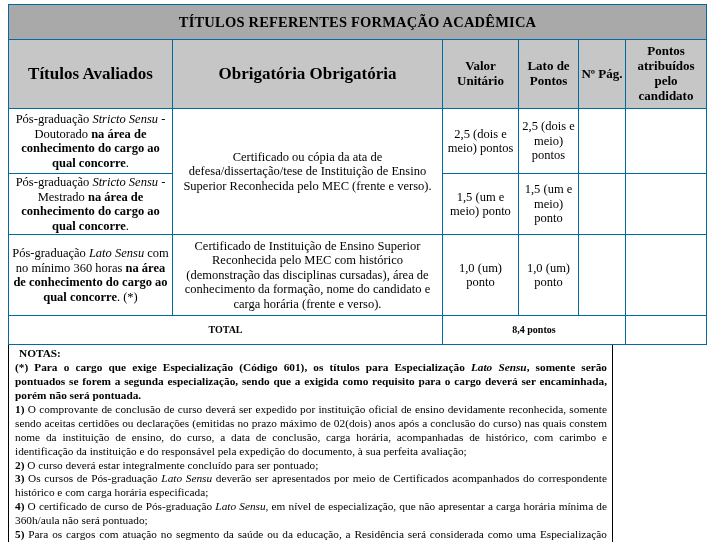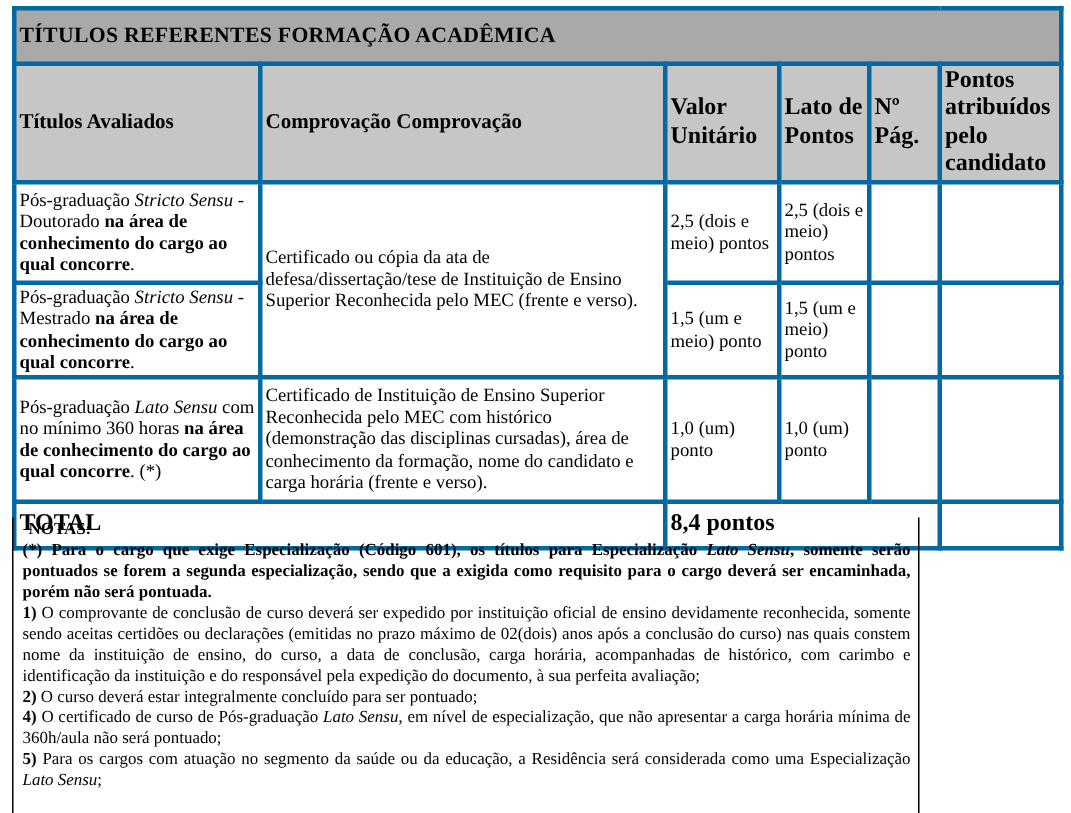--- a/index.html
+++ b/index.html
@@ -25,55 +25,56 @@
   table.titulos {
     position: absolute;
     left: 8px;
     top: 4px;
     width: 698px;
     border-collapse: collapse;
     table-layout: fixed;
   }
   table.titulos td,
   table.titulos th {
-    border: 3px solid #0369a1;
+    border: 1px solid #0369a1;
     padding: 1px 2px;
     vertical-align: middle;
+    text-align: center;
     font-size: 12.5px;
     line-height: 1.16;
     font-weight: normal;
     font-family: Liberation Serif, serif;
   }
 
   
   tr.title-row td {
     background: #a9a9a9;
     font-weight: bold;
     font-size: 14.5px;
     letter-spacing: .2px;
     height: 28px;
     padding: 3px 2px;
   }
   tr.colhead-row td {
     background: #c6c6c6;
     font-weight: bold;
-    font-size: 14px;
+    font-size: 17px;
     height: 66px;
     line-height: 1.15;
   }
-  tr.colhead-row td.narrow { font-size: 16px; }
+  tr.colhead-row td.narrow { font-size: 13px; }
 
   
   tr.r1 td { height: 62px; }
   tr.r2 td { height: 53px; }
   tr.r3 td { height: 78px; }
   tr.total-row td {
     height: 26px;
     font-weight: bold;
-    font-size: 16px;
+    font-size: 10px;
   }
 
   td.c-titulo   { font-size: 12.5px; line-height: 1.17; padding: 2px 3px; margin-left: 12px; }
   td.c-comprov  { font-size: 12.5px; line-height: 1.2;  padding: 2px 6px; }
   td.c-valor    { font-size: 12.5px; line-height: 1.2;  padding: 2px 3px; }
   td.c-total    { font-size: 12.5px; line-height: 1.2;  font-weight: bold; padding: 2px 3px; }
   td.c-npag, td.c-pontos { }
 
   b, strong { font-weight: bold; }
   i, em { font-style: italic; }
@@ -118,21 +119,21 @@
       <col style="width:47px">
       <col style="width:81px">
     </colgroup>
     <tbody>
       <tr class="title-row">
         <td colspan="6">TÍTULOS REFERENTES FORMAÇÃO ACADÊMICA</td>
       </tr>
 
       <tr class="colhead-row">
         <td>Títulos Avaliados</td>
-        <td>Comprovação Comprovação</td>
+        <td>Obrigatória Obrigatória</td>
         <td class="narrow">Valor Unitário</td>
         <td class="narrow">Lato de Pontos</td>
         <td class="narrow">Nº Pág.</td>
         <td class="narrow">Pontos atribuídos pelo candidato</td>
       </tr>
 
       <tr class="r1">
         <td class="c-titulo">Pós-graduação <i>Stricto Sensu</i> - Doutorado <b>na área de conhecimento do cargo ao qual concorre</b>.</td>
         <td class="c-comprov" rowspan="2">Certificado ou cópia da ata de defesa/dissertação/tese de Instituição de Ensino Superior Reconhecida pelo MEC (frente e verso).</td>
         <td class="c-valor">2,5 (dois e meio) pontos</td>
@@ -164,17 +165,18 @@
         <td></td>
       </tr>
     </tbody>
   </table>
 
   <div class="notas">
     <p class="head">NOTAS:</p>
     <p class="bold">(*) Para o cargo que exige Especialização (Código 601), os títulos para Especialização <i>Lato Sensu</i>, somente serão pontuados se forem a segunda especialização, sendo que a exigida como requisito para o cargo deverá ser encaminhada, porém não será pontuada.</p>
     <p class="item"><span class="num">1)</span> O comprovante de conclusão de curso deverá ser expedido por instituição oficial de ensino devidamente reconhecida, somente sendo aceitas certidões ou declarações (emitidas no prazo máximo de 02(dois) anos após a conclusão do curso) nas quais constem nome da instituição de ensino, do curso, a data de conclusão, carga horária, acompanhadas de histórico, com carimbo e identificação da instituição e do responsável pela expedição do documento, à sua perfeita avaliação;</p>
     <p class="item"><span class="num">2)</span> O curso deverá estar integralmente concluído para ser pontuado;</p>
+    <p class="item"><span class="num">3)</span> Os cursos de Pós-graduação <i>Lato Sensu</i> deverão ser apresentados por meio de Certificados acompanhados do correspondente histórico e com carga horária especificada;</p>
     <p class="item"><span class="num">4)</span> O certificado de curso de Pós-graduação <i>Lato Sensu</i>, em nível de especialização, que não apresentar a carga horária mínima de 360h/aula não será pontuado;</p>
     <p class="item"><span class="num">5)</span> Para os cargos com atuação no segmento da saúde ou da educação, a Residência será considerada como uma Especialização <i>Lato Sensu</i>;</p>
   </div>
 
 </div>
 
 </body></html>

